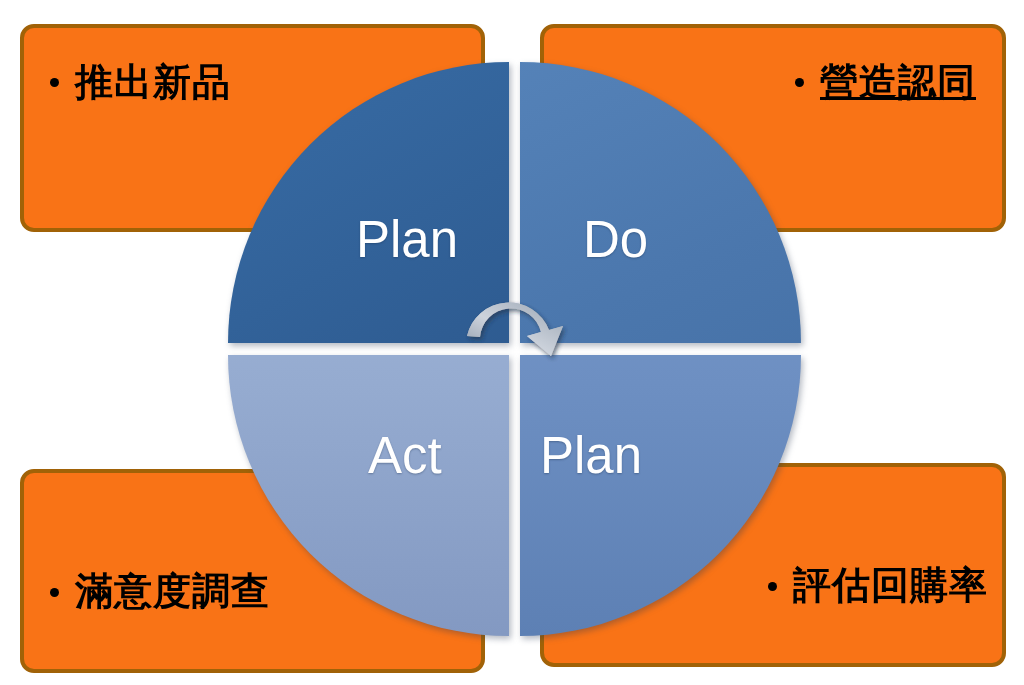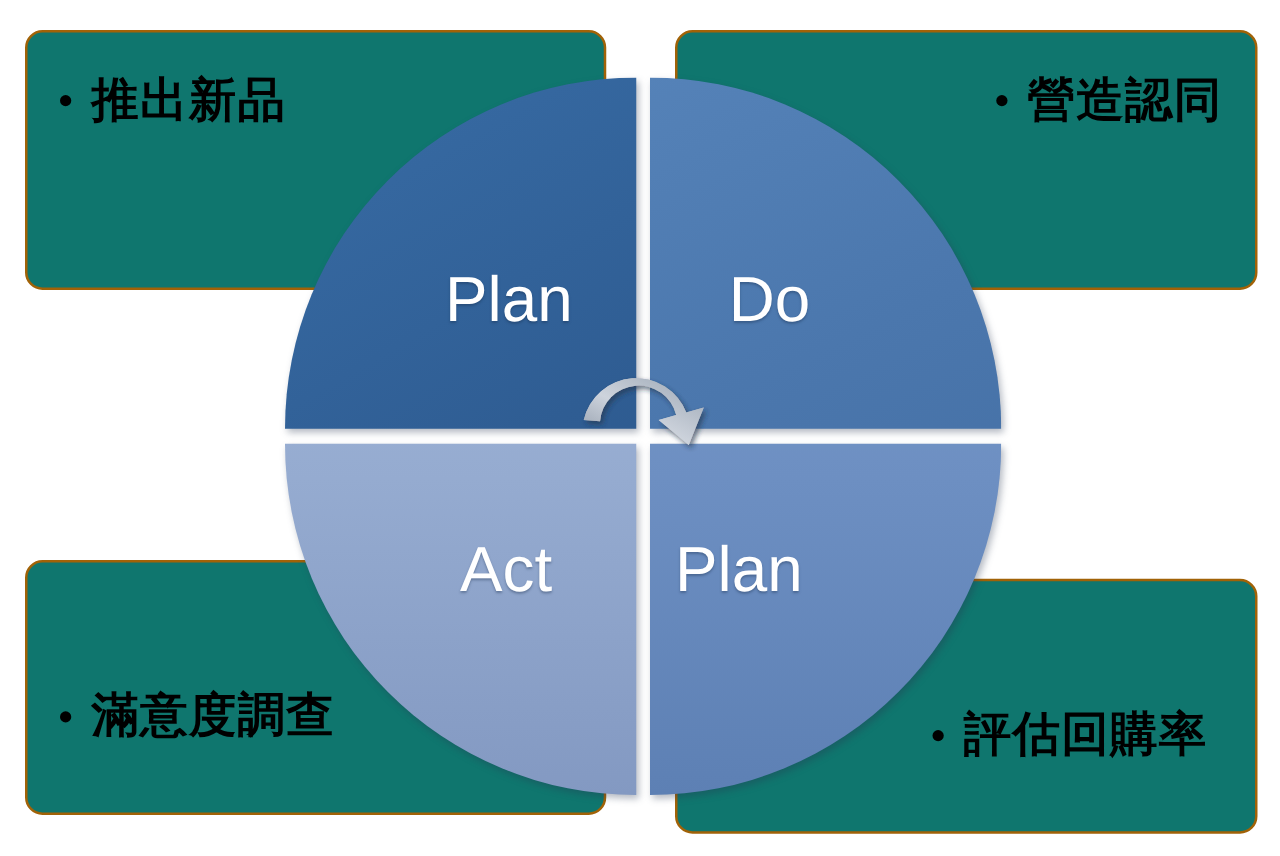--- a/index.html
+++ b/index.html
@@ -9,31 +9,31 @@
     font-family:"Liberation Sans","DejaVu Sans",sans-serif;
     overflow:hidden;
     position:relative;
   }
   #stage{position:absolute;inset:0;width:1024px;height:685px;}
 
   
   .callout{
     position:absolute;
     box-sizing:border-box;
-    background:#0f766e;
-    border:2px solid #a16207;
+    background:#f97316;
+    border:4px solid #a16207;
     border-radius:14px;
     display:flex;
     align-items:center;
     z-index:1;
   }
   .callout.tl{left:20px;  top:24px;  width:465px; height:208px; justify-content:flex-start; padding-left:26px;}
-  .callout.tr{left:540px; top:24px;  width:466px; height:208px; justify-content:flex-end;   padding-right:26px;}
-  .callout.bl{left:20px;  top:448px; width:465px; height:204px; justify-content:flex-start; padding-left:26px;align-items:flex-end;}
-  .callout.br{left:540px; top:463px; width:466px; height:204px; justify-content:flex-end;   padding-right:38px;}
+  .callout.tr{left:540px; top:24px;  width:466px; height:208px; justify-content:flex-end;   padding-right:26px;text-decoration:underline;}
+  .callout.bl{left:20px;  top:469px; width:465px; height:204px; justify-content:flex-start; padding-left:26px;align-items:flex-end;}
+  .callout.br{left:540px; top:463px; width:466px; height:204px; justify-content:flex-end;   padding-right:14px;}
 
   .callout.tl .bullet-row, .callout.tr .bullet-row,
   .callout.bl .bullet-row, .callout.br .bullet-row{
     display:flex;align-items:center;gap:16px;
   }
   .callout.tl .bullet-row{align-self:flex-start;margin-top:34px;}
   .callout.tr .bullet-row{align-self:flex-start;margin-top:34px;}
   .callout.bl .bullet-row{align-self:flex-end;margin-bottom:56px;}
   .callout.br .bullet-row{align-self:flex-end;margin-bottom:56px;}
 

